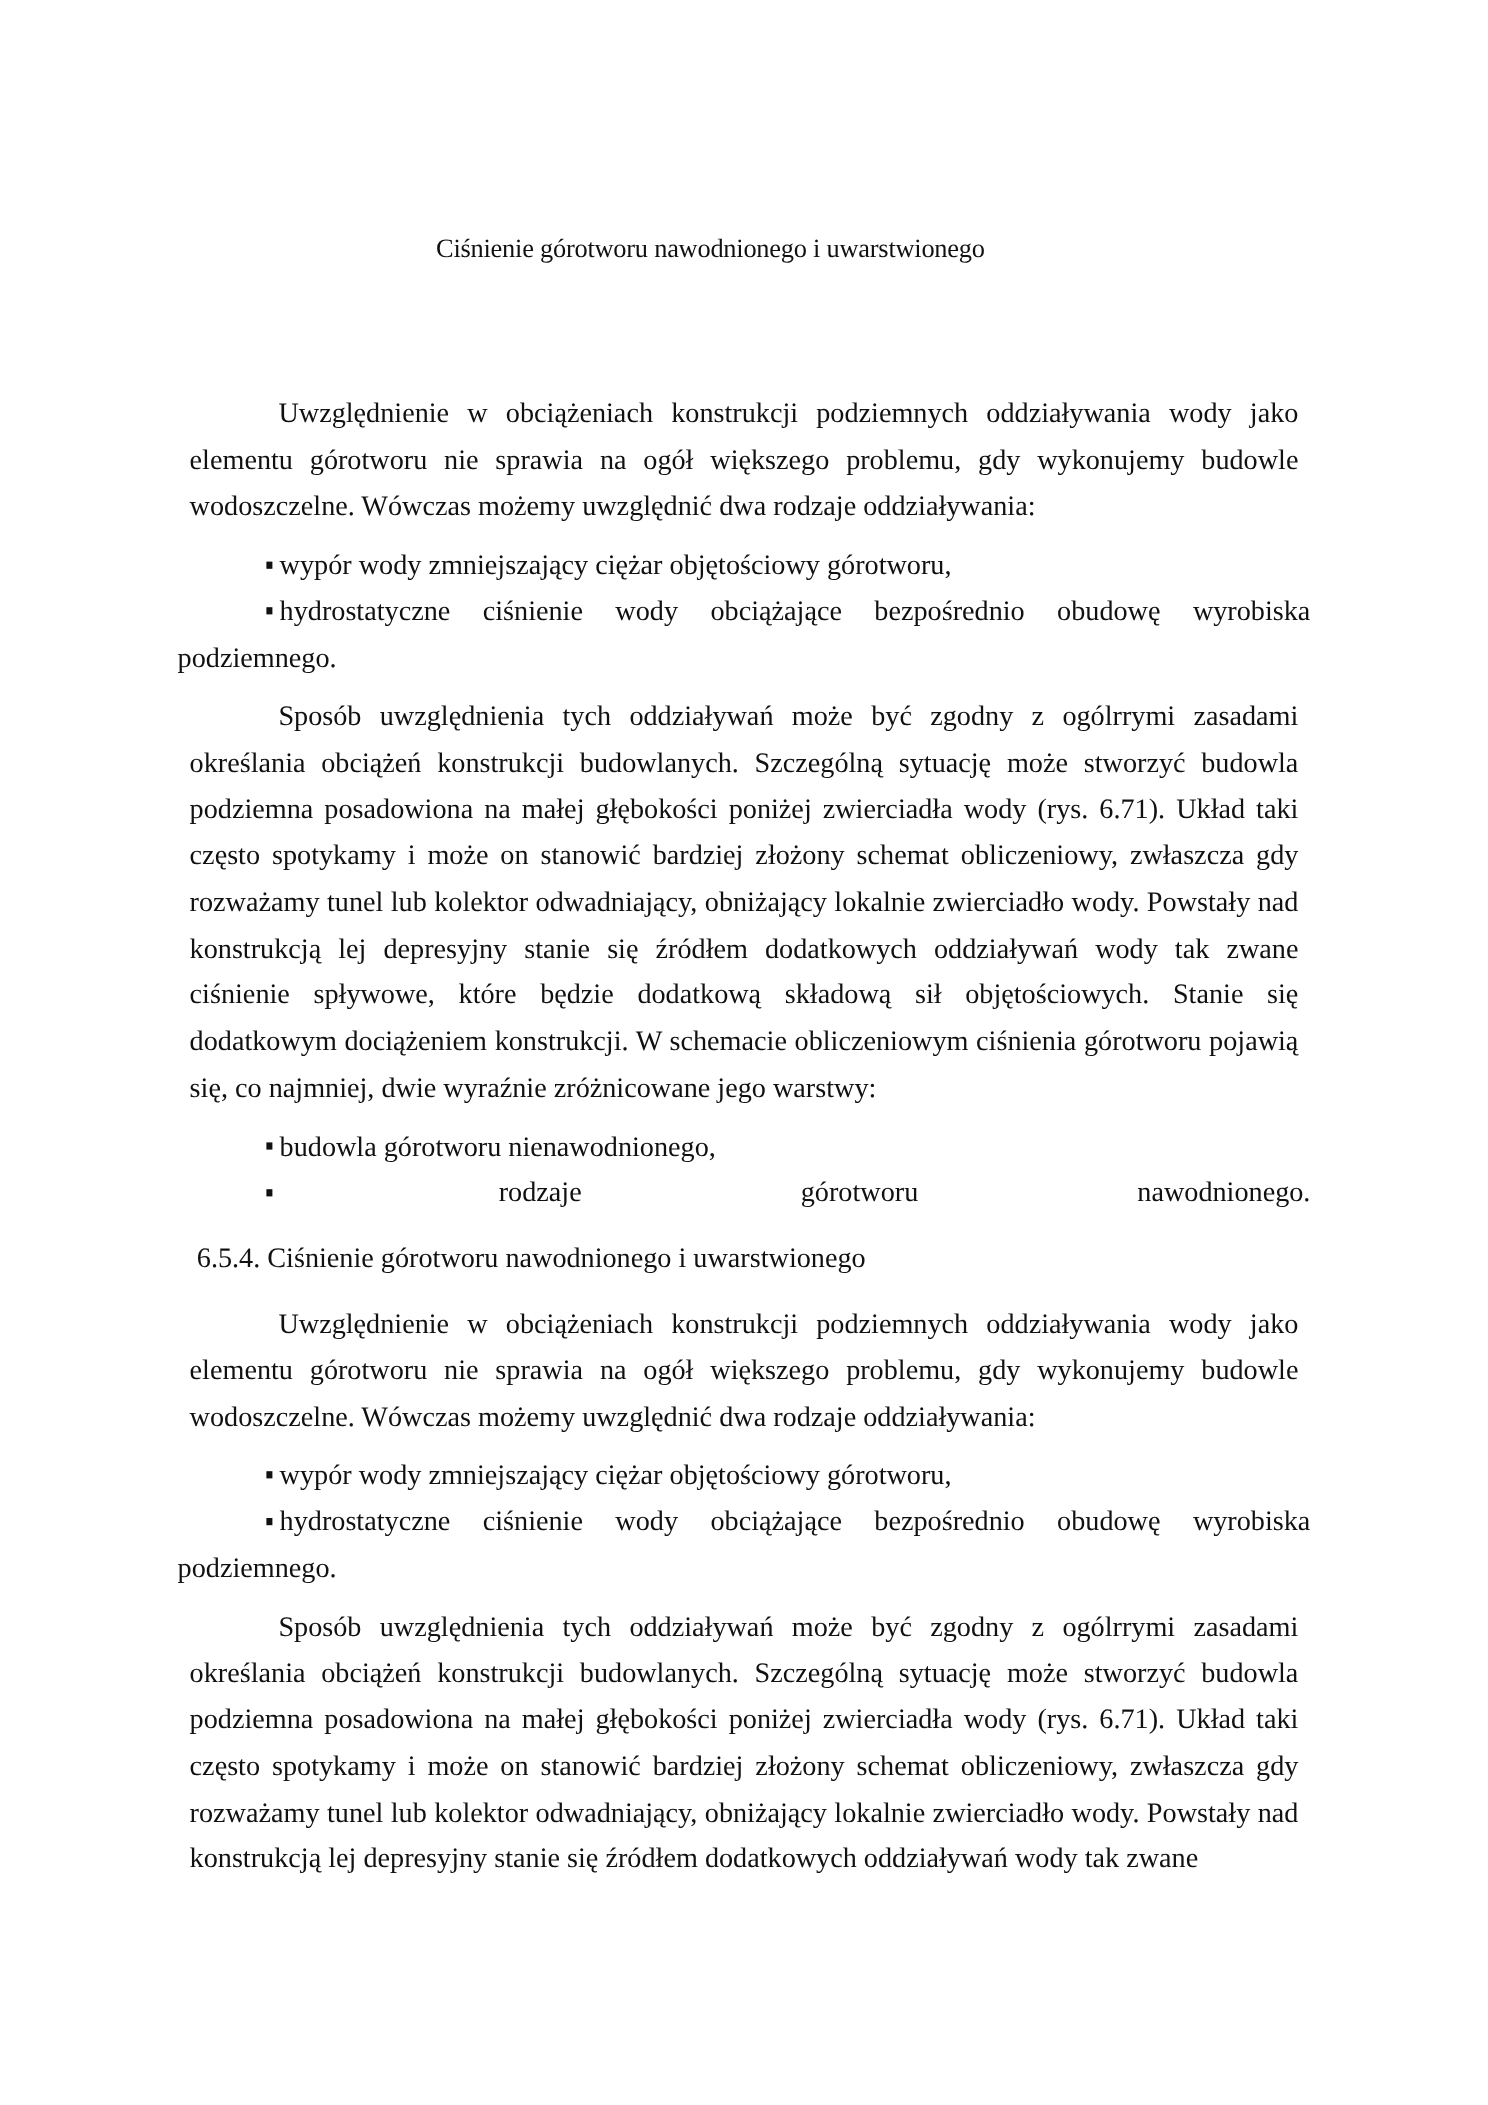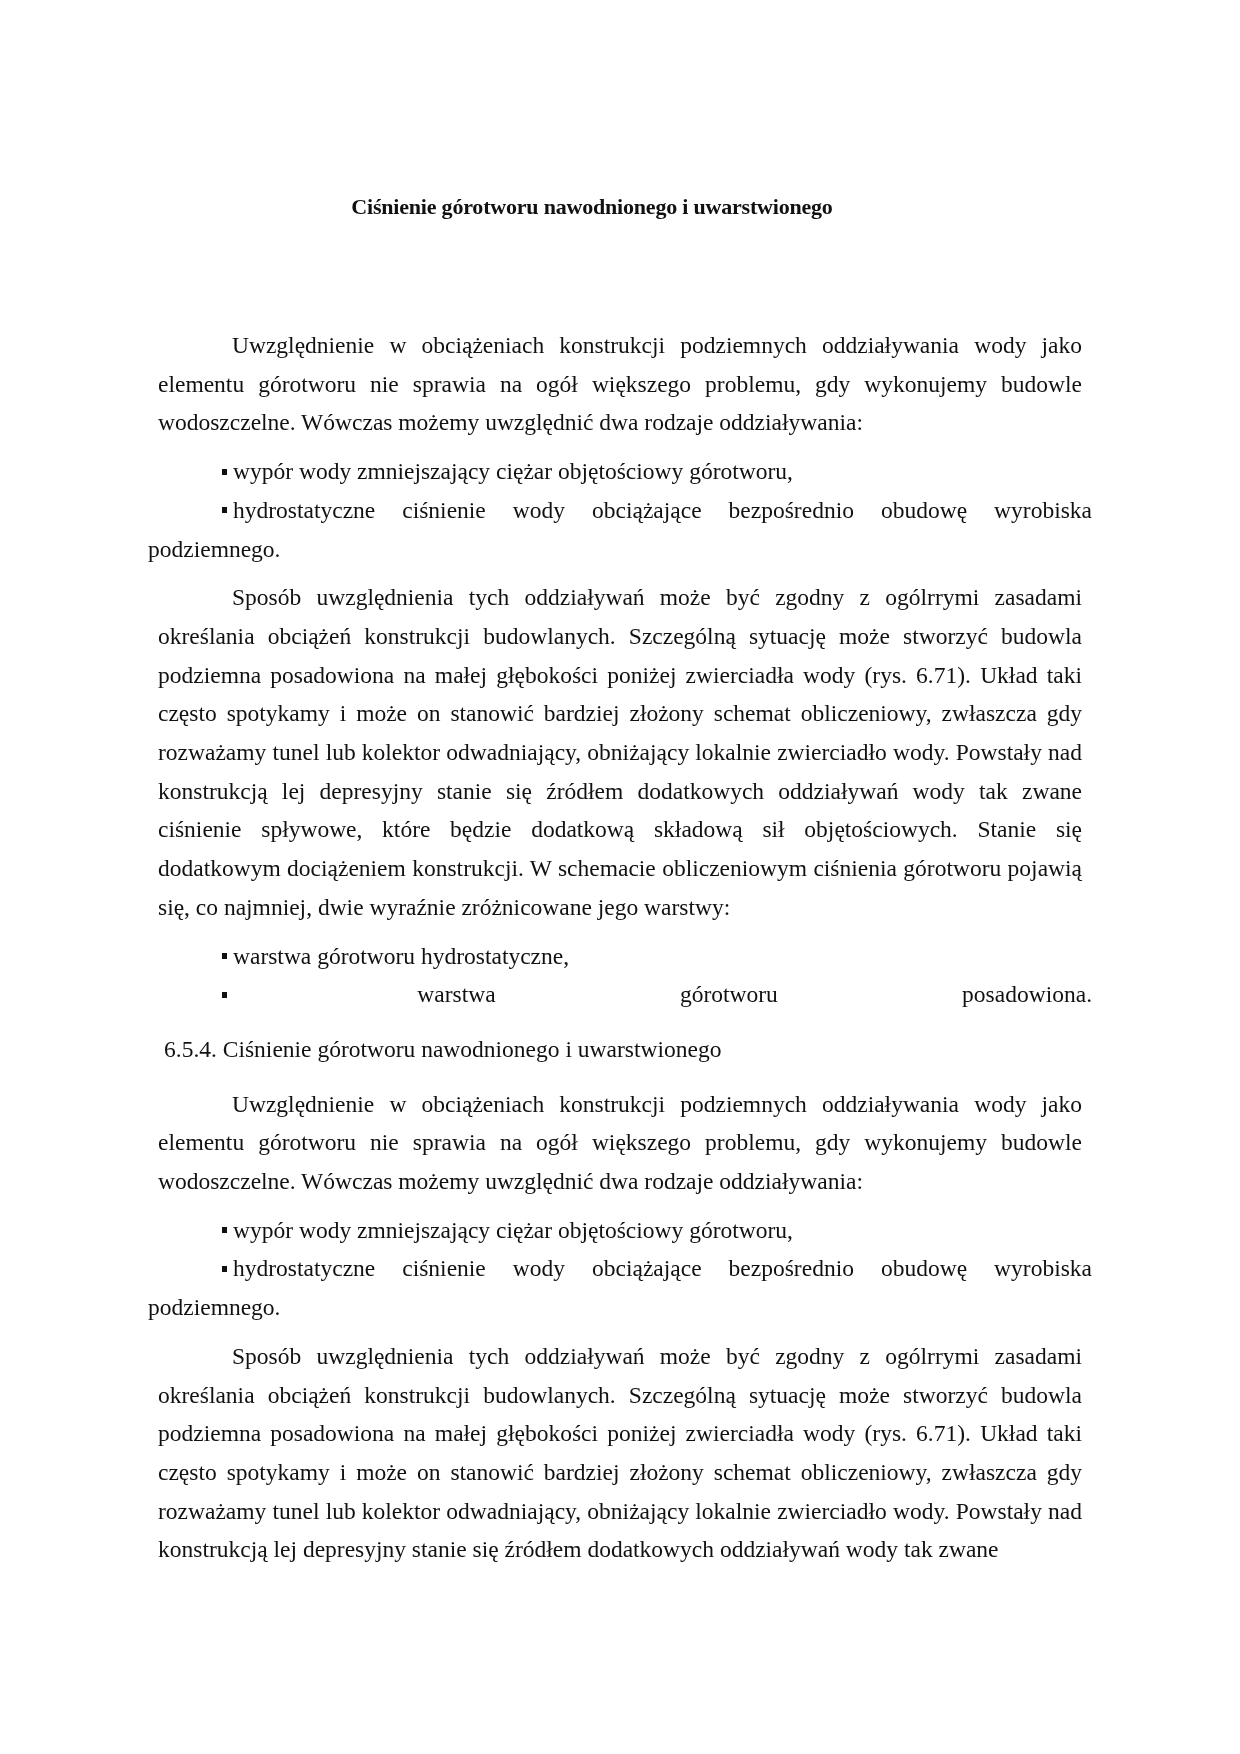--- a/index.html
+++ b/index.html
@@ -21,21 +21,21 @@
       width: 1240px;
       height: 1754px;
       background: #ffffff;
     }
     .title {
       position: absolute;
       top: 192px;
       left: 0;
       width: 1184px;
       text-align: center;
-      font-weight: bold;
+      font-weight: normal;
       font-size: 22px;
       line-height: 30px;
       letter-spacing: -0.2px;
     }
     .body {
       position: absolute;
       top: 316px;
       left: 148px;
       width: 944px;
       font-size: 23.5px;
@@ -80,23 +80,23 @@
   <div class="body">
 
     <p class="para">Uwzględnienie w obciążeniach konstrukcji podziemnych oddziaływania wody jako elementu górotworu nie sprawia na ogół większego problemu, gdy wykonujemy budowle wodoszczelne. Wówczas możemy uwzględnić dwa rodzaje oddziaływania:</p>
 
     <p class="bullet"><span class="mark"></span><span>wypór wody zmniejszający ciężar objętościowy górotworu,</span></p>
 
     <p class="bullet"><span class="mark"></span><span>hydrostatyczne ciśnienie wody obciążające bezpośrednio obudowę wyrobiska podziemnego.</span></p>
 
     <p class="para">Sposób uwzględnienia tych oddziaływań może być zgodny z ogólrrymi zasadami określania obciążeń konstrukcji budowlanych. Szczególną sytuację może stworzyć budowla podziemna posadowiona na małej głębokości poniżej zwierciadła wody (rys. 6.71). Układ taki często spotykamy i może on stanowić bardziej złożony schemat obliczeniowy, zwłaszcza gdy rozważamy tunel lub kolektor odwadniający, obniżający lokalnie zwierciadło wody. Powstały nad konstrukcją lej depresyjny stanie się źródłem dodatkowych oddziaływań wody tak zwane ciśnienie spływowe, które będzie dodatkową składową sił objętościowych. Stanie się dodatkowym dociążeniem konstrukcji. W schemacie obliczeniowym ciśnienia górotworu pojawią się, co najmniej, dwie wyraźnie zróżnicowane jego warstwy:</p>
 
-    <p class="bullet"><span class="mark"></span><span>warstwa górotworu hydrostatyczne,</span></p>
+    <p class="bullet"><span class="mark"></span><span>budowla górotworu nienawodnionego,</span></p>
 
-    <p class="bullet spread"><span class="mark"></span> <span>warstwa górotworu posadowiona.</span></p>
+    <p class="bullet spread"><span class="mark"></span> <span>rodzaje górotworu nawodnionego.</span></p>
 
     <p class="heading-line">6.5.4. Ciśnienie górotworu nawodnionego i uwarstwionego</p>
 
     <p class="para">Uwzględnienie w obciążeniach konstrukcji podziemnych oddziaływania wody jako elementu górotworu nie sprawia na ogół większego problemu, gdy wykonujemy budowle wodoszczelne. Wówczas możemy uwzględnić dwa rodzaje oddziaływania:</p>
 
     <p class="bullet"><span class="mark"></span><span>wypór wody zmniejszający ciężar objętościowy górotworu,</span></p>
 
     <p class="bullet"><span class="mark"></span><span>hydrostatyczne ciśnienie wody obciążające bezpośrednio obudowę wyrobiska podziemnego.</span></p>
 
     <p class="para">Sposób uwzględnienia tych oddziaływań może być zgodny z ogólrrymi zasadami określania obciążeń konstrukcji budowlanych. Szczególną sytuację może stworzyć budowla podziemna posadowiona na małej głębokości poniżej zwierciadła wody (rys. 6.71). Układ taki często spotykamy i może on stanowić bardziej złożony schemat obliczeniowy, zwłaszcza gdy rozważamy tunel lub kolektor odwadniający, obniżający lokalnie zwierciadło wody. Powstały nad konstrukcją lej depresyjny stanie się źródłem dodatkowych oddziaływań wody tak zwane</p>

